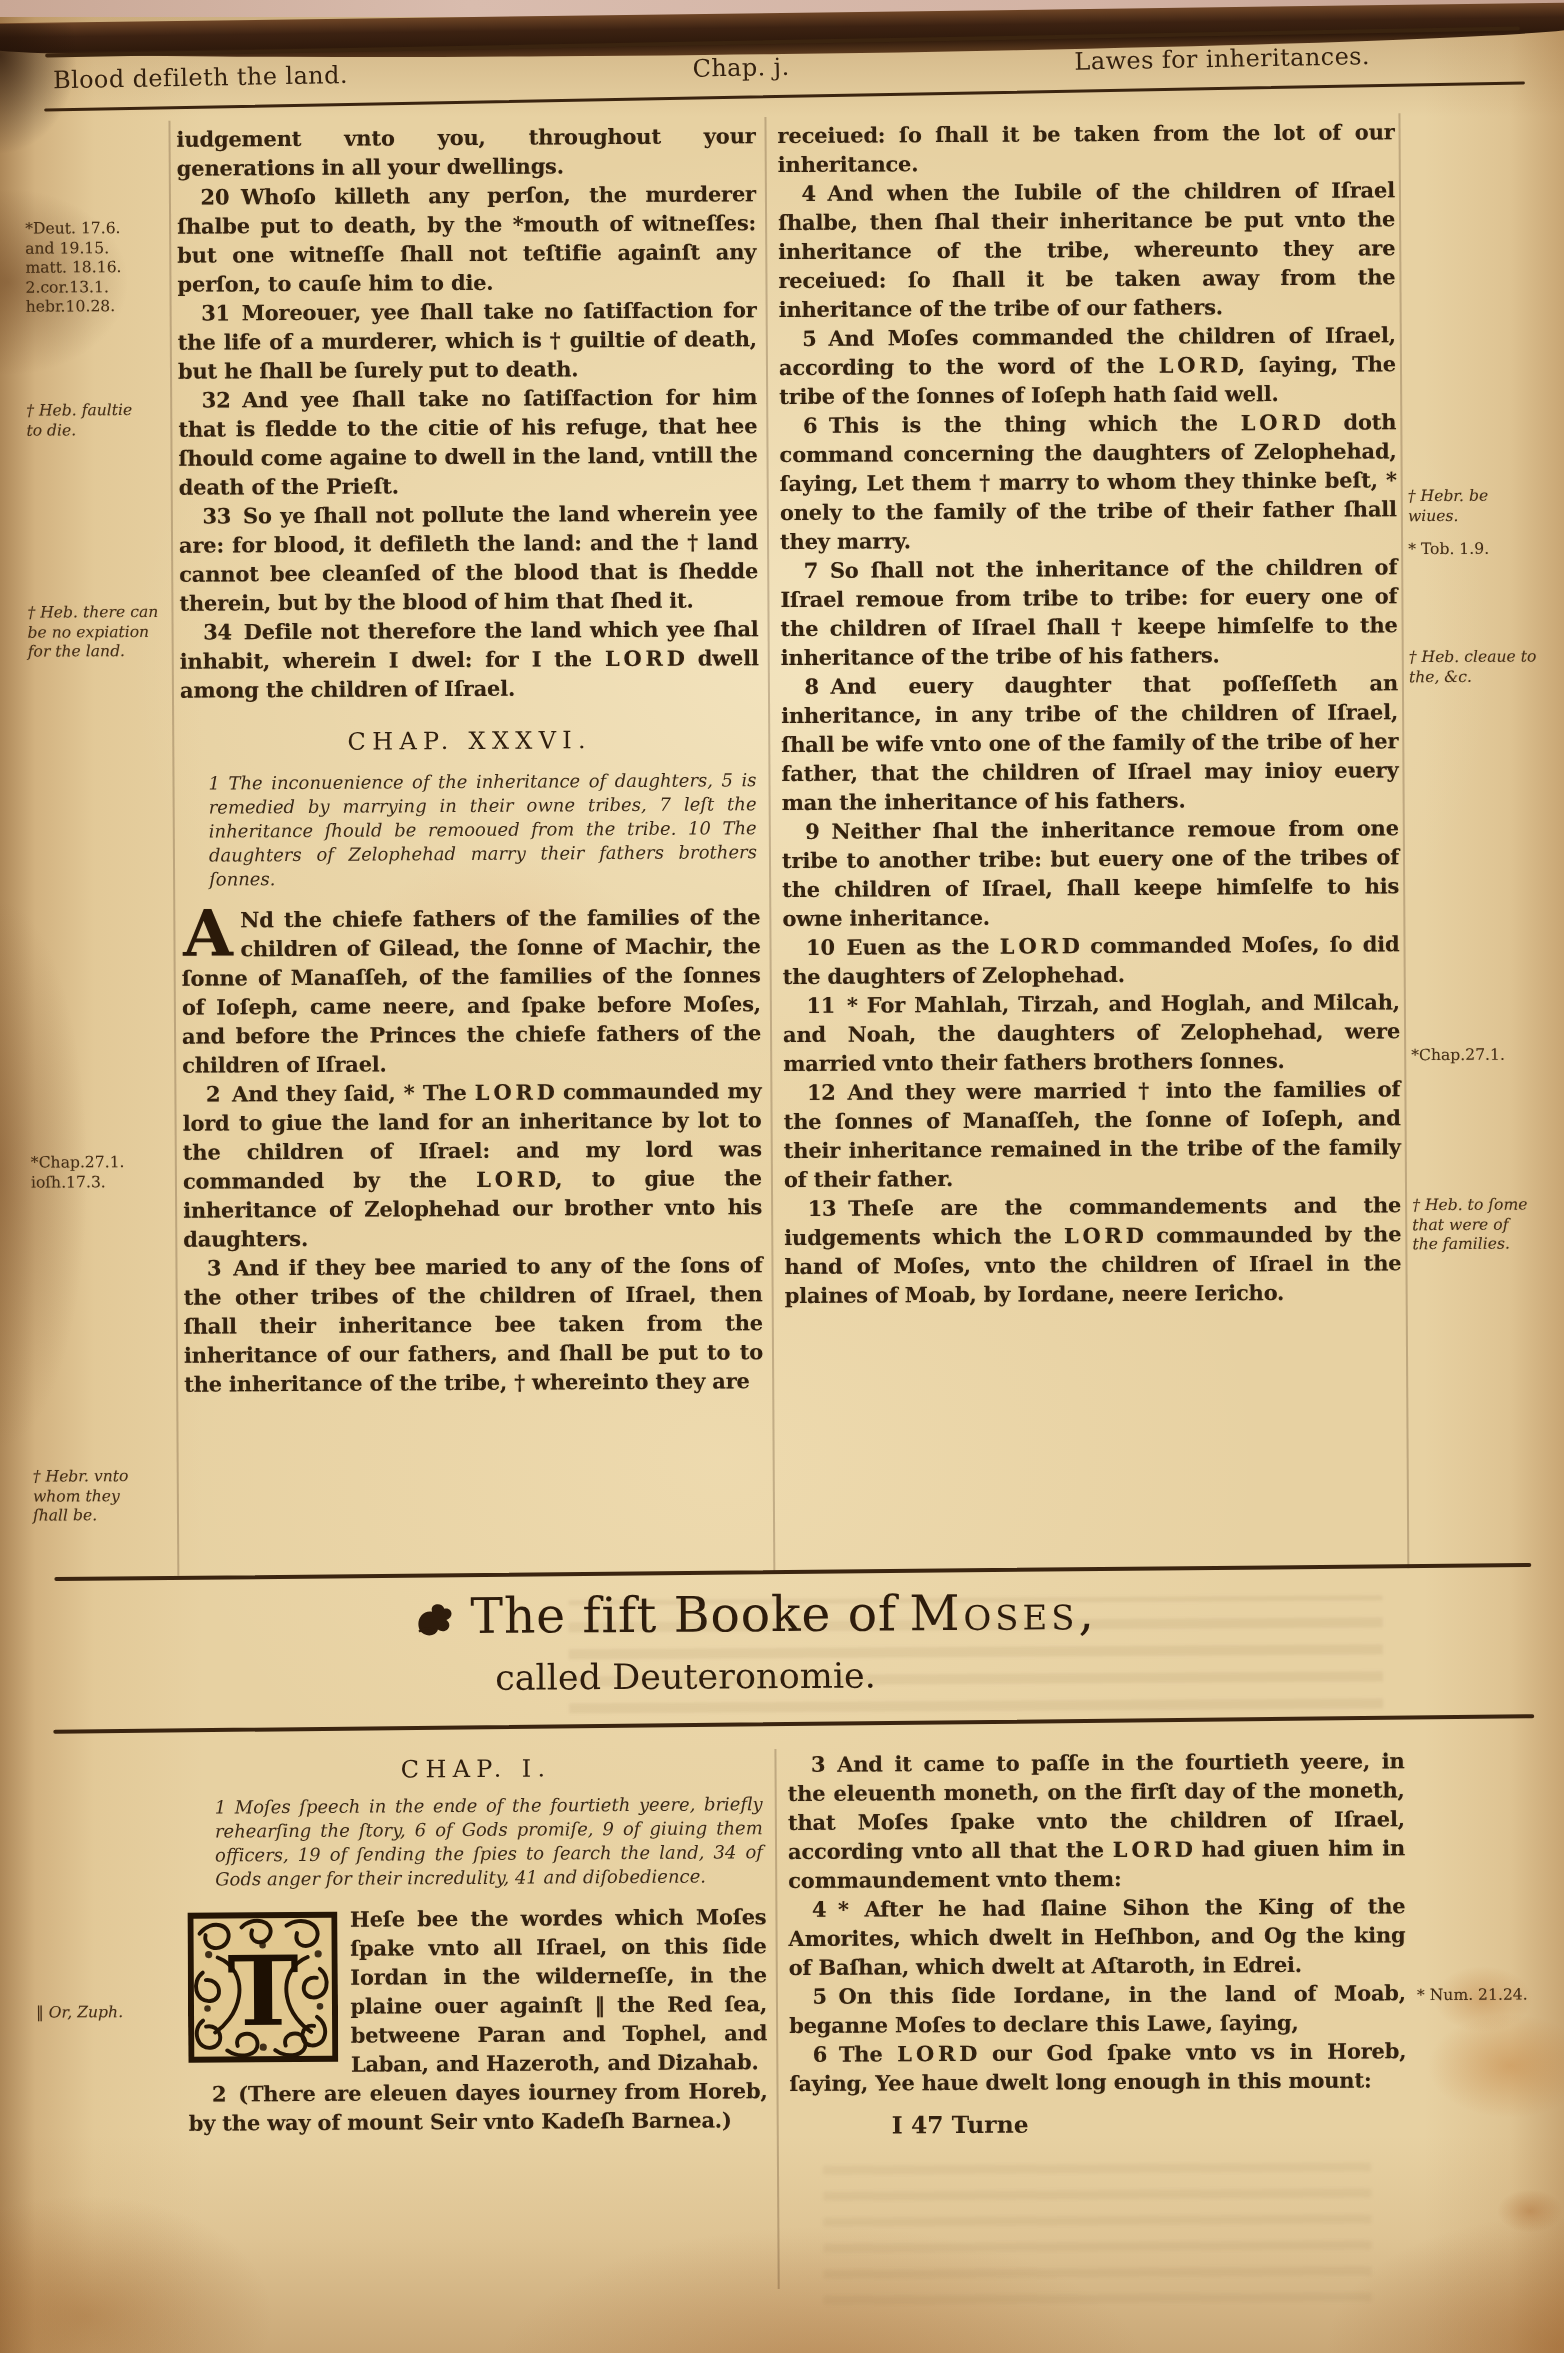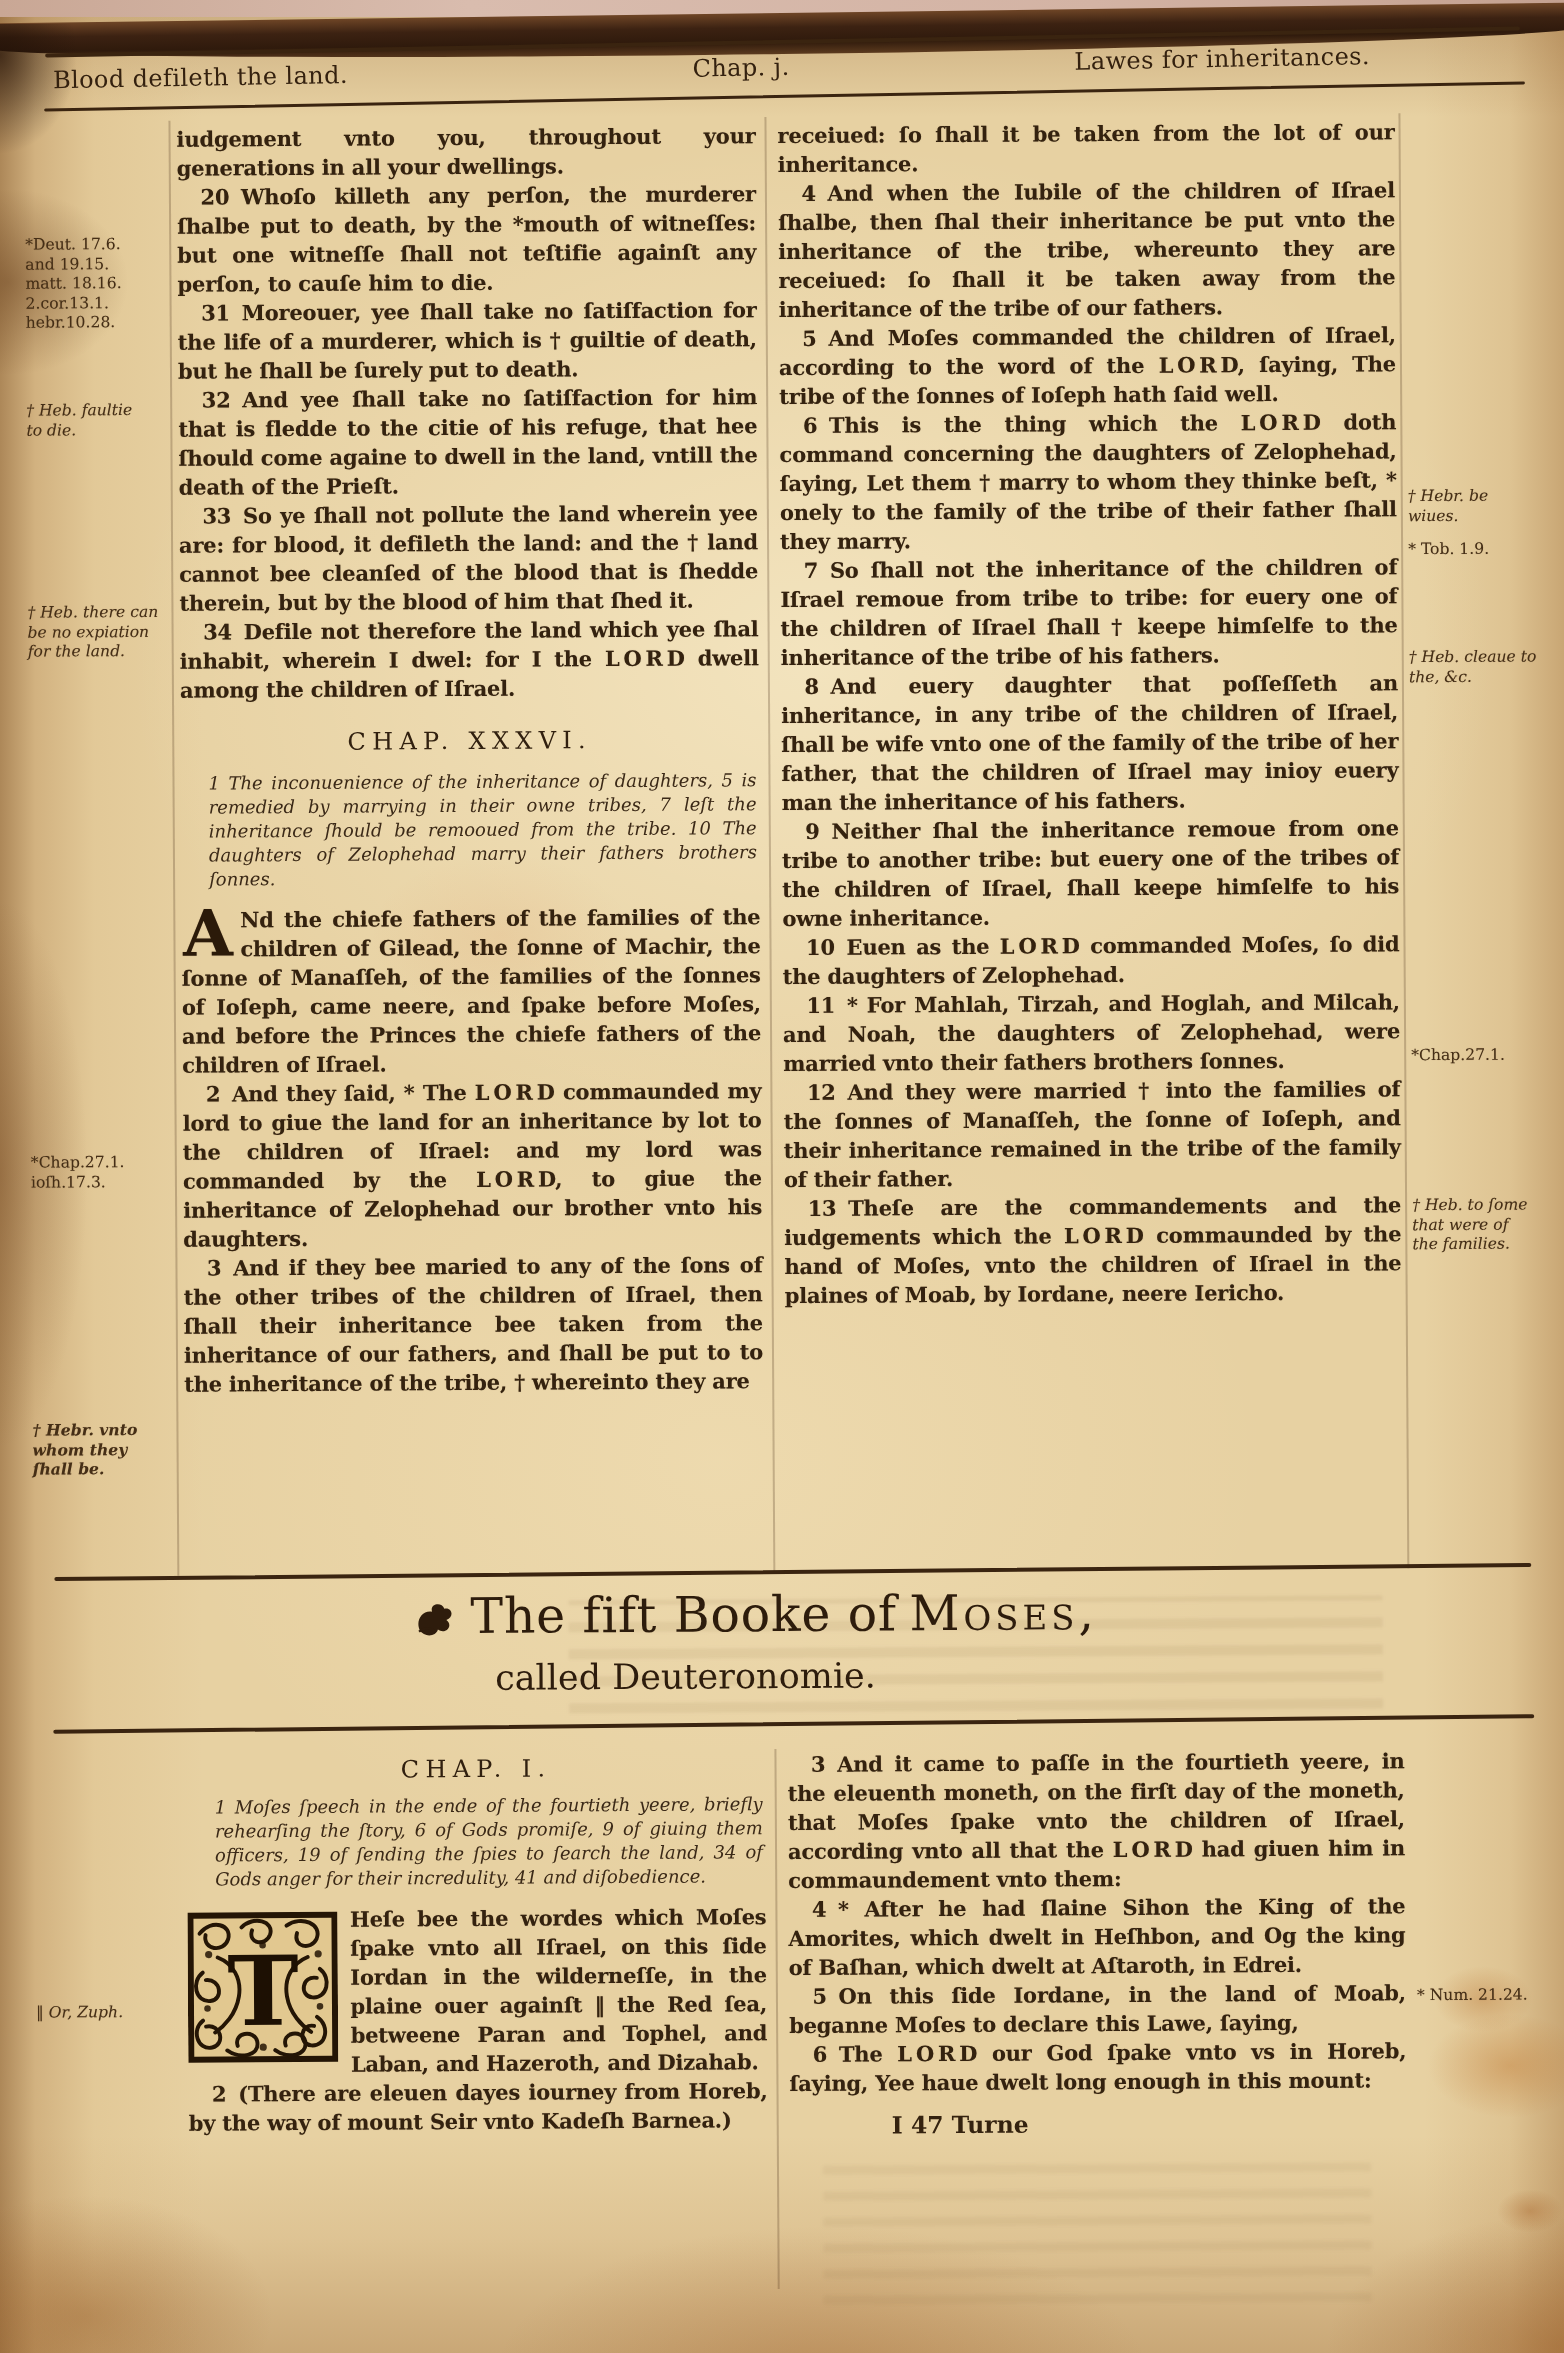--- a/index.html
+++ b/index.html
@@ -96,33 +96,33 @@
       <div class="runhead rh-center">Chap. j.</div>
       <div class="runhead rh-right">Lawes for inheritances.</div>
       <div class="hr hr-2"></div>
     </div>
 
     <div class="vr" style="left:125px;top:74px;height:1455px;"></div>
     <div class="vr" style="left:721px;top:74px;height:1455px;"></div>
     <div class="vr" style="left:1355px;top:74px;height:1455px;"></div>
     <div class="vr" style="left:721px;top:1706px;height:540px;"></div>
 
-    <div class="note l ls" style="top:188px;">*Deut. 17.6.
+    <div class="note l ls" style="top:172px;">*Deut. 17.6.
 and 19.15.
 matt. 18.16.
 2.cor.13.1.
 hebr.10.28.</div>
     <div class="note l it ls" style="top:354px;">† Heb. faultie
 to die.</div>
     <div class="note l it ls" style="top:556px;">† Heb. there can
 be no expiation
 for the land.</div>
     <div class="note l ls" style="top:1106px;">*Chap.27.1.
 ioſh.17.3.</div>
-    <div class="note l it ls" style="top:1373px;font-weight:bold;">† Hebr. vnto
+    <div class="note l it ls" style="top:1420px;">† Hebr. vnto
 whom they
 ſhall be.</div>
     <div class="note l it ls" style="top:1956px;">‖ Or, Zuph.</div>
 
     <div class="note r it ls" style="top:448px;">† Hebr. be
 wiues.</div>
     <div class="note r ls" style="top:501px;">* Tob. 1.9.</div>
     <div class="note r it ls" style="top:609px;">† Heb. cleaue to
 the, &amp;c.</div>
     <div class="note r ls" style="top:1007px;">*Chap.27.1.</div>

